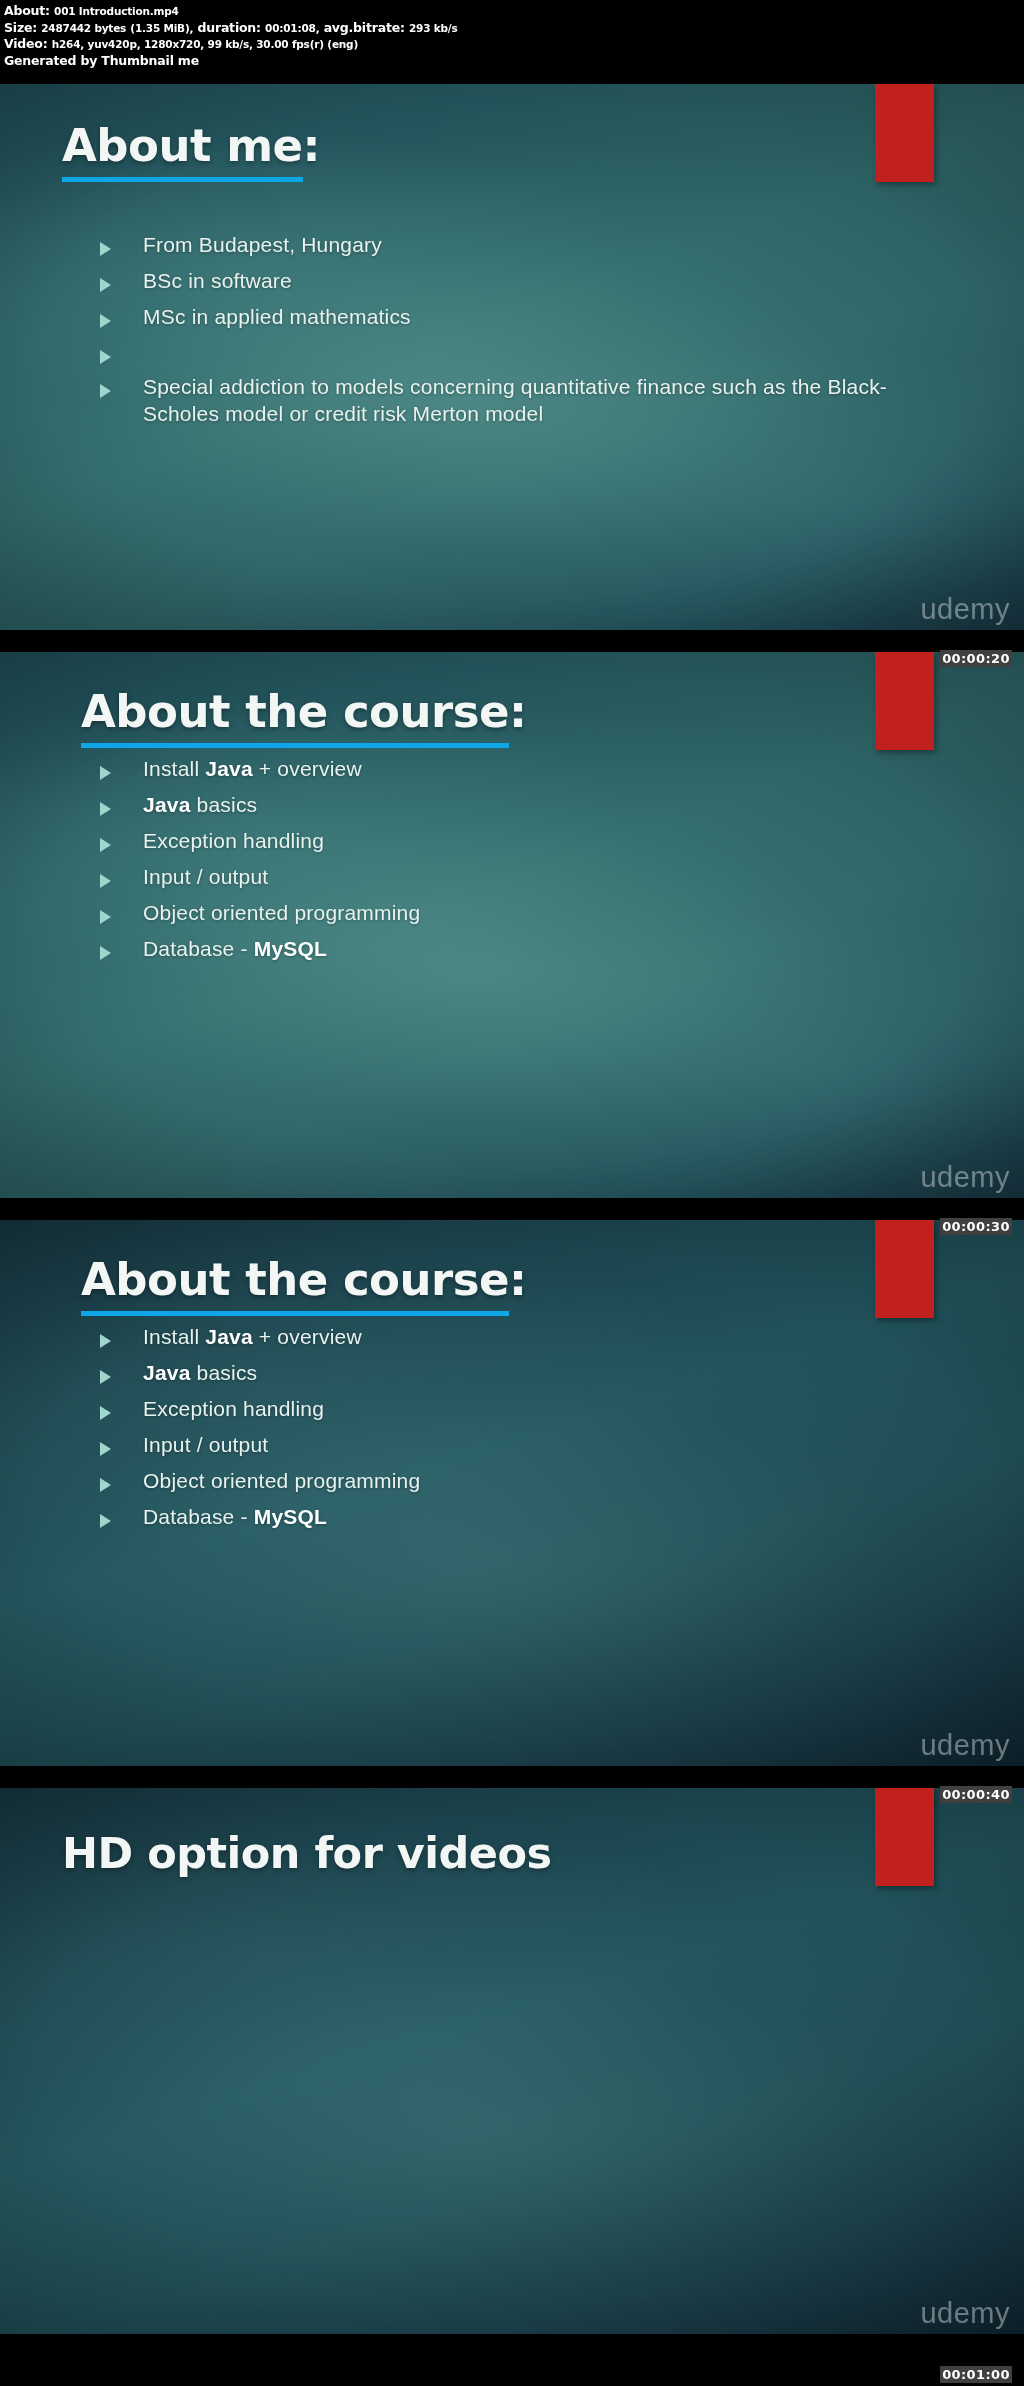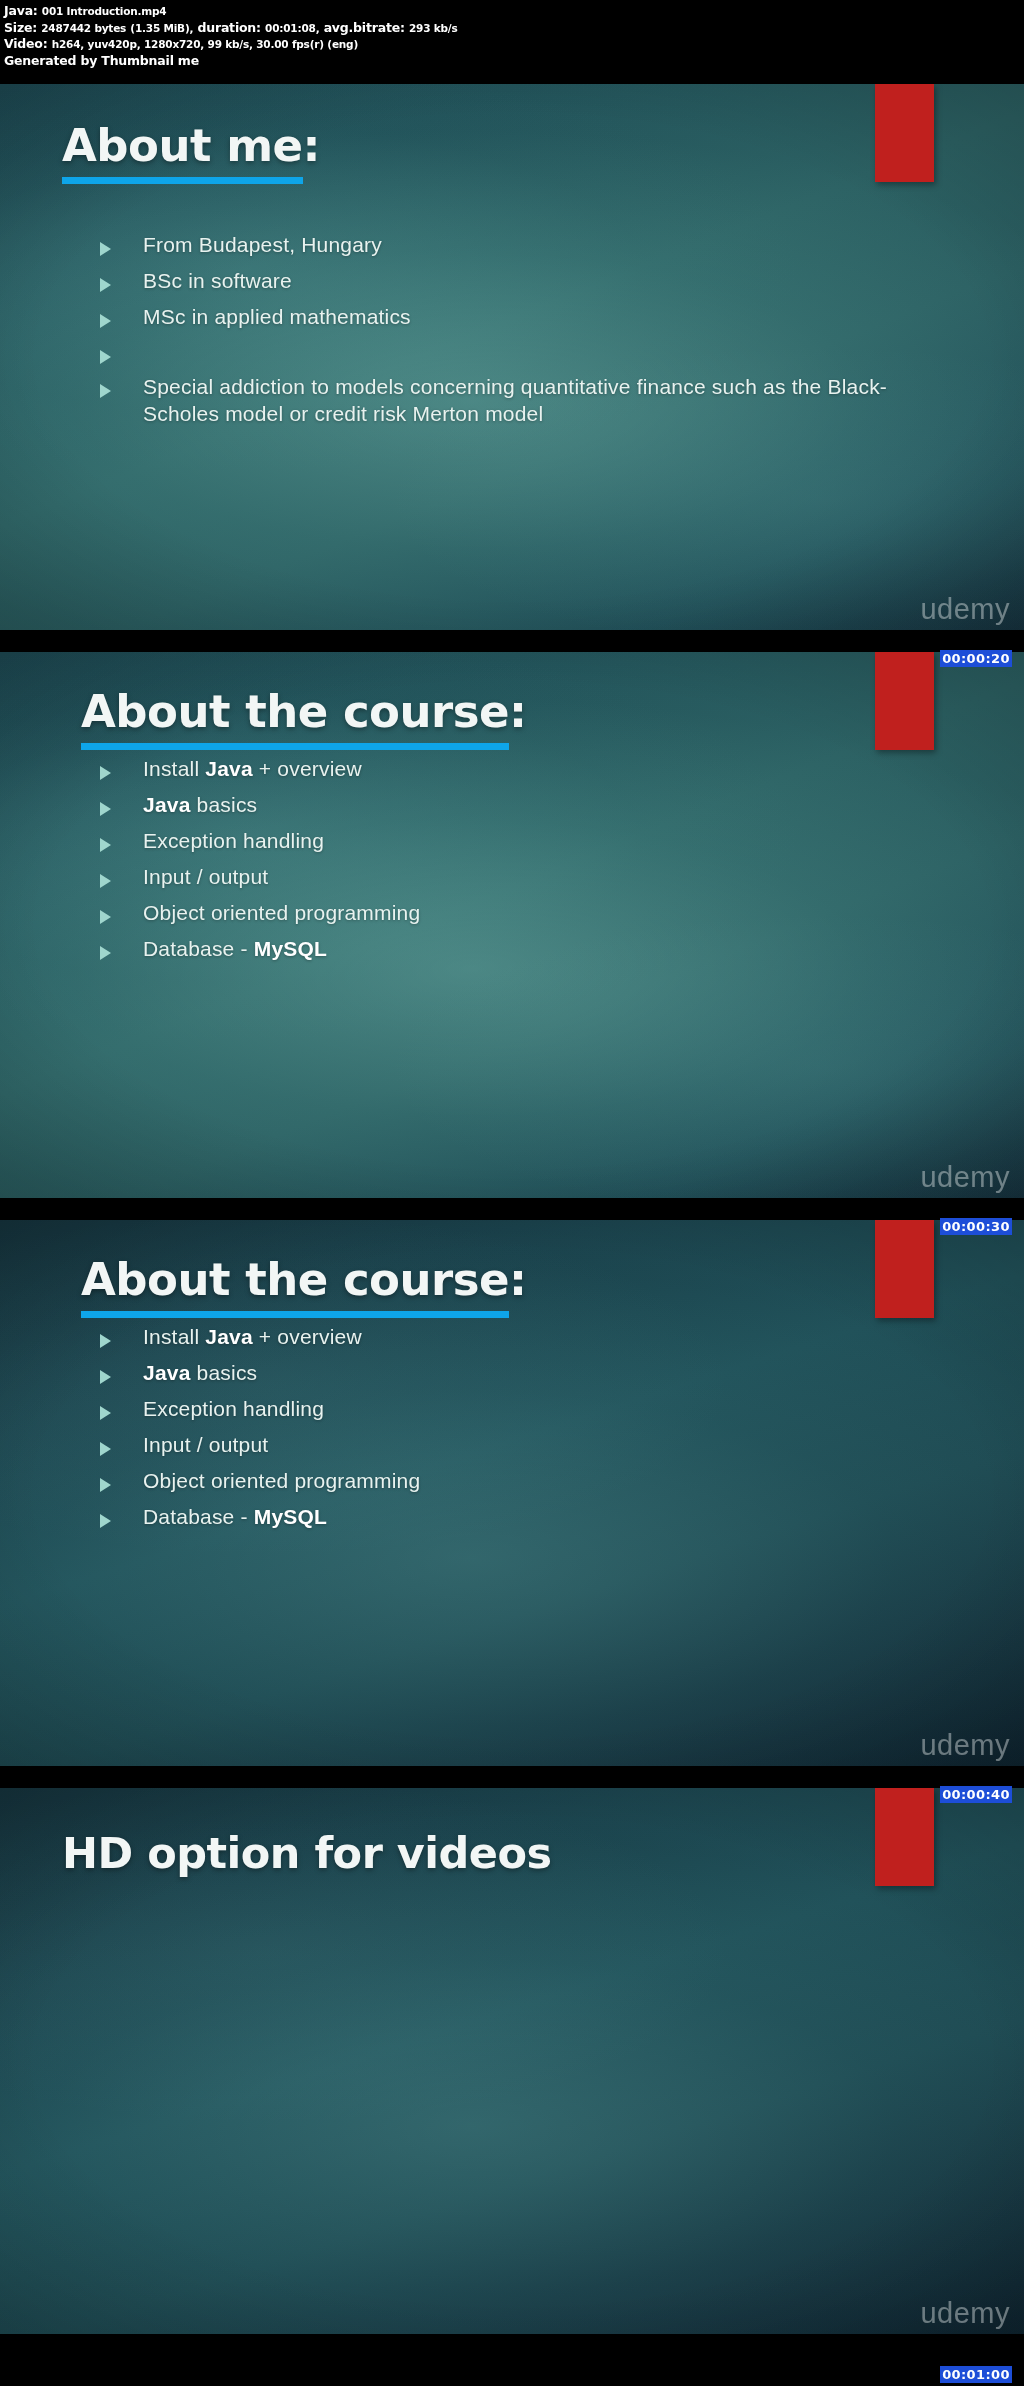--- a/index.html
+++ b/index.html
@@ -87,21 +87,21 @@
     left: 62px;
     color: #f2f6f5;
     font-family: "DejaVu Sans", sans-serif;
     font-weight: bold;
     font-size: 45px;
     letter-spacing: -0.5px;
     white-space: nowrap;
     text-shadow: 0 2px 5px rgba(0,0,0,0.35);
   }
   .title .u {
-    border-bottom: 7px solid #0ea5e9;
+    border-bottom: 5px solid #0ea5e9;
     padding-bottom: 5px;
   }
   .title-me { top: 35px; }
   .title-course { top: 33px; margin-left: 19px; }
   .title-hd { top: 40px; font-size: 43px; }
 
   
   .bullets {
     position: absolute;
     left: 100px;
@@ -147,21 +147,21 @@
     color: rgba(235,240,240,0.42);
   }
   .timestamp {
     position: absolute;
     right: 12px;
     font-family: "DejaVu Sans", sans-serif;
     font-weight: bold;
     font-size: 13px;
     letter-spacing: 0.4px;
     color: #ffffff;
-    background: #1d4ed8;
+    background: #404040;
     padding: 1px 2px;
     z-index: 5;
   }
   #ts-1 { top: 650px; }
   #ts-2 { top: 1218px; }
   #ts-3 { top: 1786px; }
   #ts-4 { top: 2366px; }
 
   .black-gap {
     position: absolute;
@@ -175,21 +175,21 @@
   #gap-3 { top: 1766px; }
   #gap-4 { top: 2334px; }
 </style>
 </head>
 <body>
 
 <div id="sheet">
 
   <div id="meta">
     <div class="meta-line">
-      <span>Java:</span>
+      <span>About:</span>
       <span class="sm">001 Introduction.mp4</span>
     </div>
     <div class="meta-line">
       <span>Size:</span>
       <span class="sm">2487442 bytes</span>
       <span class="sm">(1.35 MiB),</span>
       <span>duration:</span>
       <span class="sm">00:01:08,</span>
       <span>avg.bitrate:</span>
       <span class="sm">293 kb/s</span>

